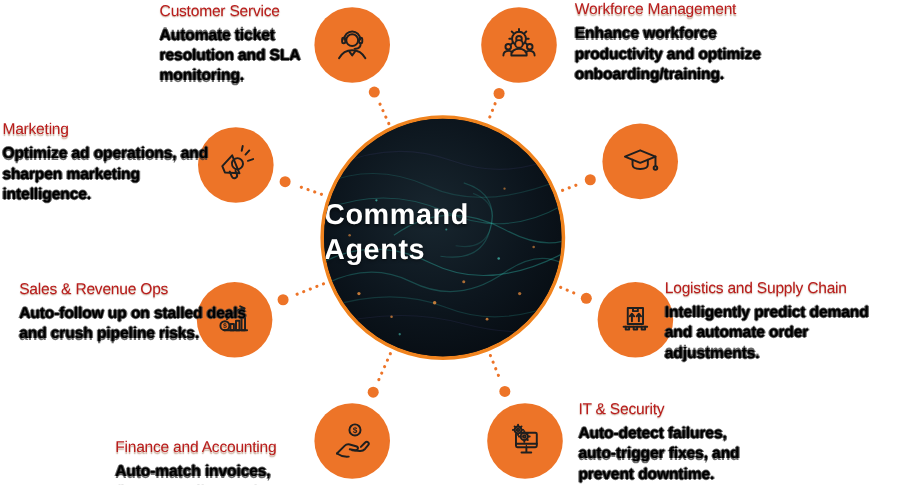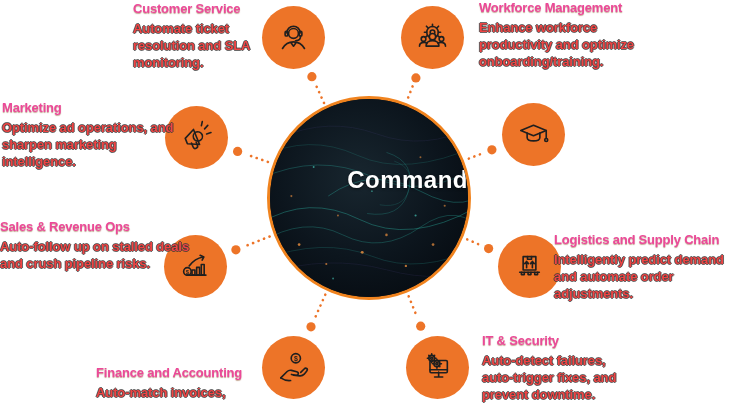--- a/index.html
+++ b/index.html
@@ -8,40 +8,40 @@
     font-family:"Liberation Sans",sans-serif;background:#ffffff;
   }
   
   .hub{
     position:absolute;left:267px;top:96px;width:204px;height:204px;
     border-radius:50%;border:3px solid #F0831E;box-sizing:border-box;
     overflow:hidden;background:#0b141c;
   }
   .hub .art{position:absolute;left:0;top:0;width:100%;height:100%;}
   .hub-title{
-    position:absolute;left:0;top:66px;width:100%;text-align:right;
+    position:absolute;left:0;top:66px;width:100%;text-align:left;
     color:#ffffff;font-size:24px;font-weight:700;line-height:29px;
     letter-spacing:.5px;text-shadow:0 1px 3px rgba(0,0,0,.6);
   }
   
   .node{
     position:absolute;width:63px;height:63px;border-radius:50%;
     background:#ED7428;display:flex;align-items:center;justify-content:center;
   }
   .node svg{display:block;}
   
   .tb{position:absolute;}
   .tb h3{
-    margin:0 0 3px 0;font-size:13px;font-weight:700;letter-spacing:-.2px;
-    color:#ec4899;line-height:16px;
+    margin:0 0 3px 0;font-size:13px;font-weight:400;letter-spacing:-.2px;
+    color:#b91c1c;line-height:16px;
     text-shadow:0 1px 1px rgba(125,55,10,.45);
   }
   .tb p{
     margin:0;font-size:13px;font-weight:700;letter-spacing:-.1px;
-    color:#ef4444;line-height:17px;
+    color:#000000;line-height:17px;
     text-shadow:-1px 0 rgba(55,55,55,.75),1px 0 rgba(55,55,55,.75),
                  0 -1px rgba(55,55,55,.75),0 1px rgba(55,55,55,.75);
   }
   .overlay{position:absolute;left:0;top:0;pointer-events:none;}
   .conn{stroke:#ED7428;stroke-width:2.6;stroke-linecap:round;stroke-dasharray:0.1 5.8;fill:none;}
   .conn-dot{fill:#ED7428;}
 </style>
 </head>
 <body>
 
@@ -104,20 +104,21 @@
       </g>
       <g fill="#4fe0cd">
         <circle cx="45" cy="70" r="1.0" opacity=".6"></circle>
           <circle cx="150" cy="120" r="1.1" opacity=".6"></circle>
         <circle cx="105" cy="95" r="0.9" opacity=".5"></circle>
           <circle cx="65" cy="185" r="1.0" opacity=".5"></circle>
       </g>
     </svg>
     <div class="hub-title">
       <div>Command</div>
+      <div>Agents</div>
     </div>
   </div>
 
   <div class="node" style="left:262px;top:6px;">
     <svg width="37" height="37" viewBox="0 0 64 64" fill="none" stroke="#1f1f1f" stroke-width="2.8" stroke-linecap="round" stroke-linejoin="round">
       <circle cx="32" cy="25" r="8.5"></circle>
       <path d="M20.5 24 a11.5 11.5 0 0 1 23 0"></path>
       <rect x="17.5" y="21.5" width="4.5" height="8" rx="2"></rect>
       <rect x="42" y="21.5" width="4.5" height="8" rx="2"></rect>
       <path d="M44.2 29.5 q0.3 7.5 -7.5 8"></path>
@@ -223,21 +224,21 @@
   </div>
 
   <div class="tb" style="left:2px;top:100px;width:172px;">
     <h3>Marketing</h3>
     <p>Optimize ad operations, and sharpen marketing intelligence.</p>
   </div>
 
   <div class="tb" style="left:570px;top:99px;width:168px;">
   </div>
 
-  <div class="tb" style="left:0px;top:219px;width:190px;">
+  <div class="tb" style="left:0px;top:233px;width:190px;padding-left:16px;">
     <h3>Sales &amp; Revenue Ops</h3>
     <p>Auto-follow up on stalled deals and crush pipeline risks.</p>
   </div>
 
   <div class="tb" style="left:554px;top:232px;width:185px;">
     <h3>Logistics and Supply Chain</h3>
     <p>Intelligently predict demand and automate order adjustments.</p>
   </div>
 
   <div class="tb" style="left:96px;top:333px;width:152px;margin-top:32px;">

